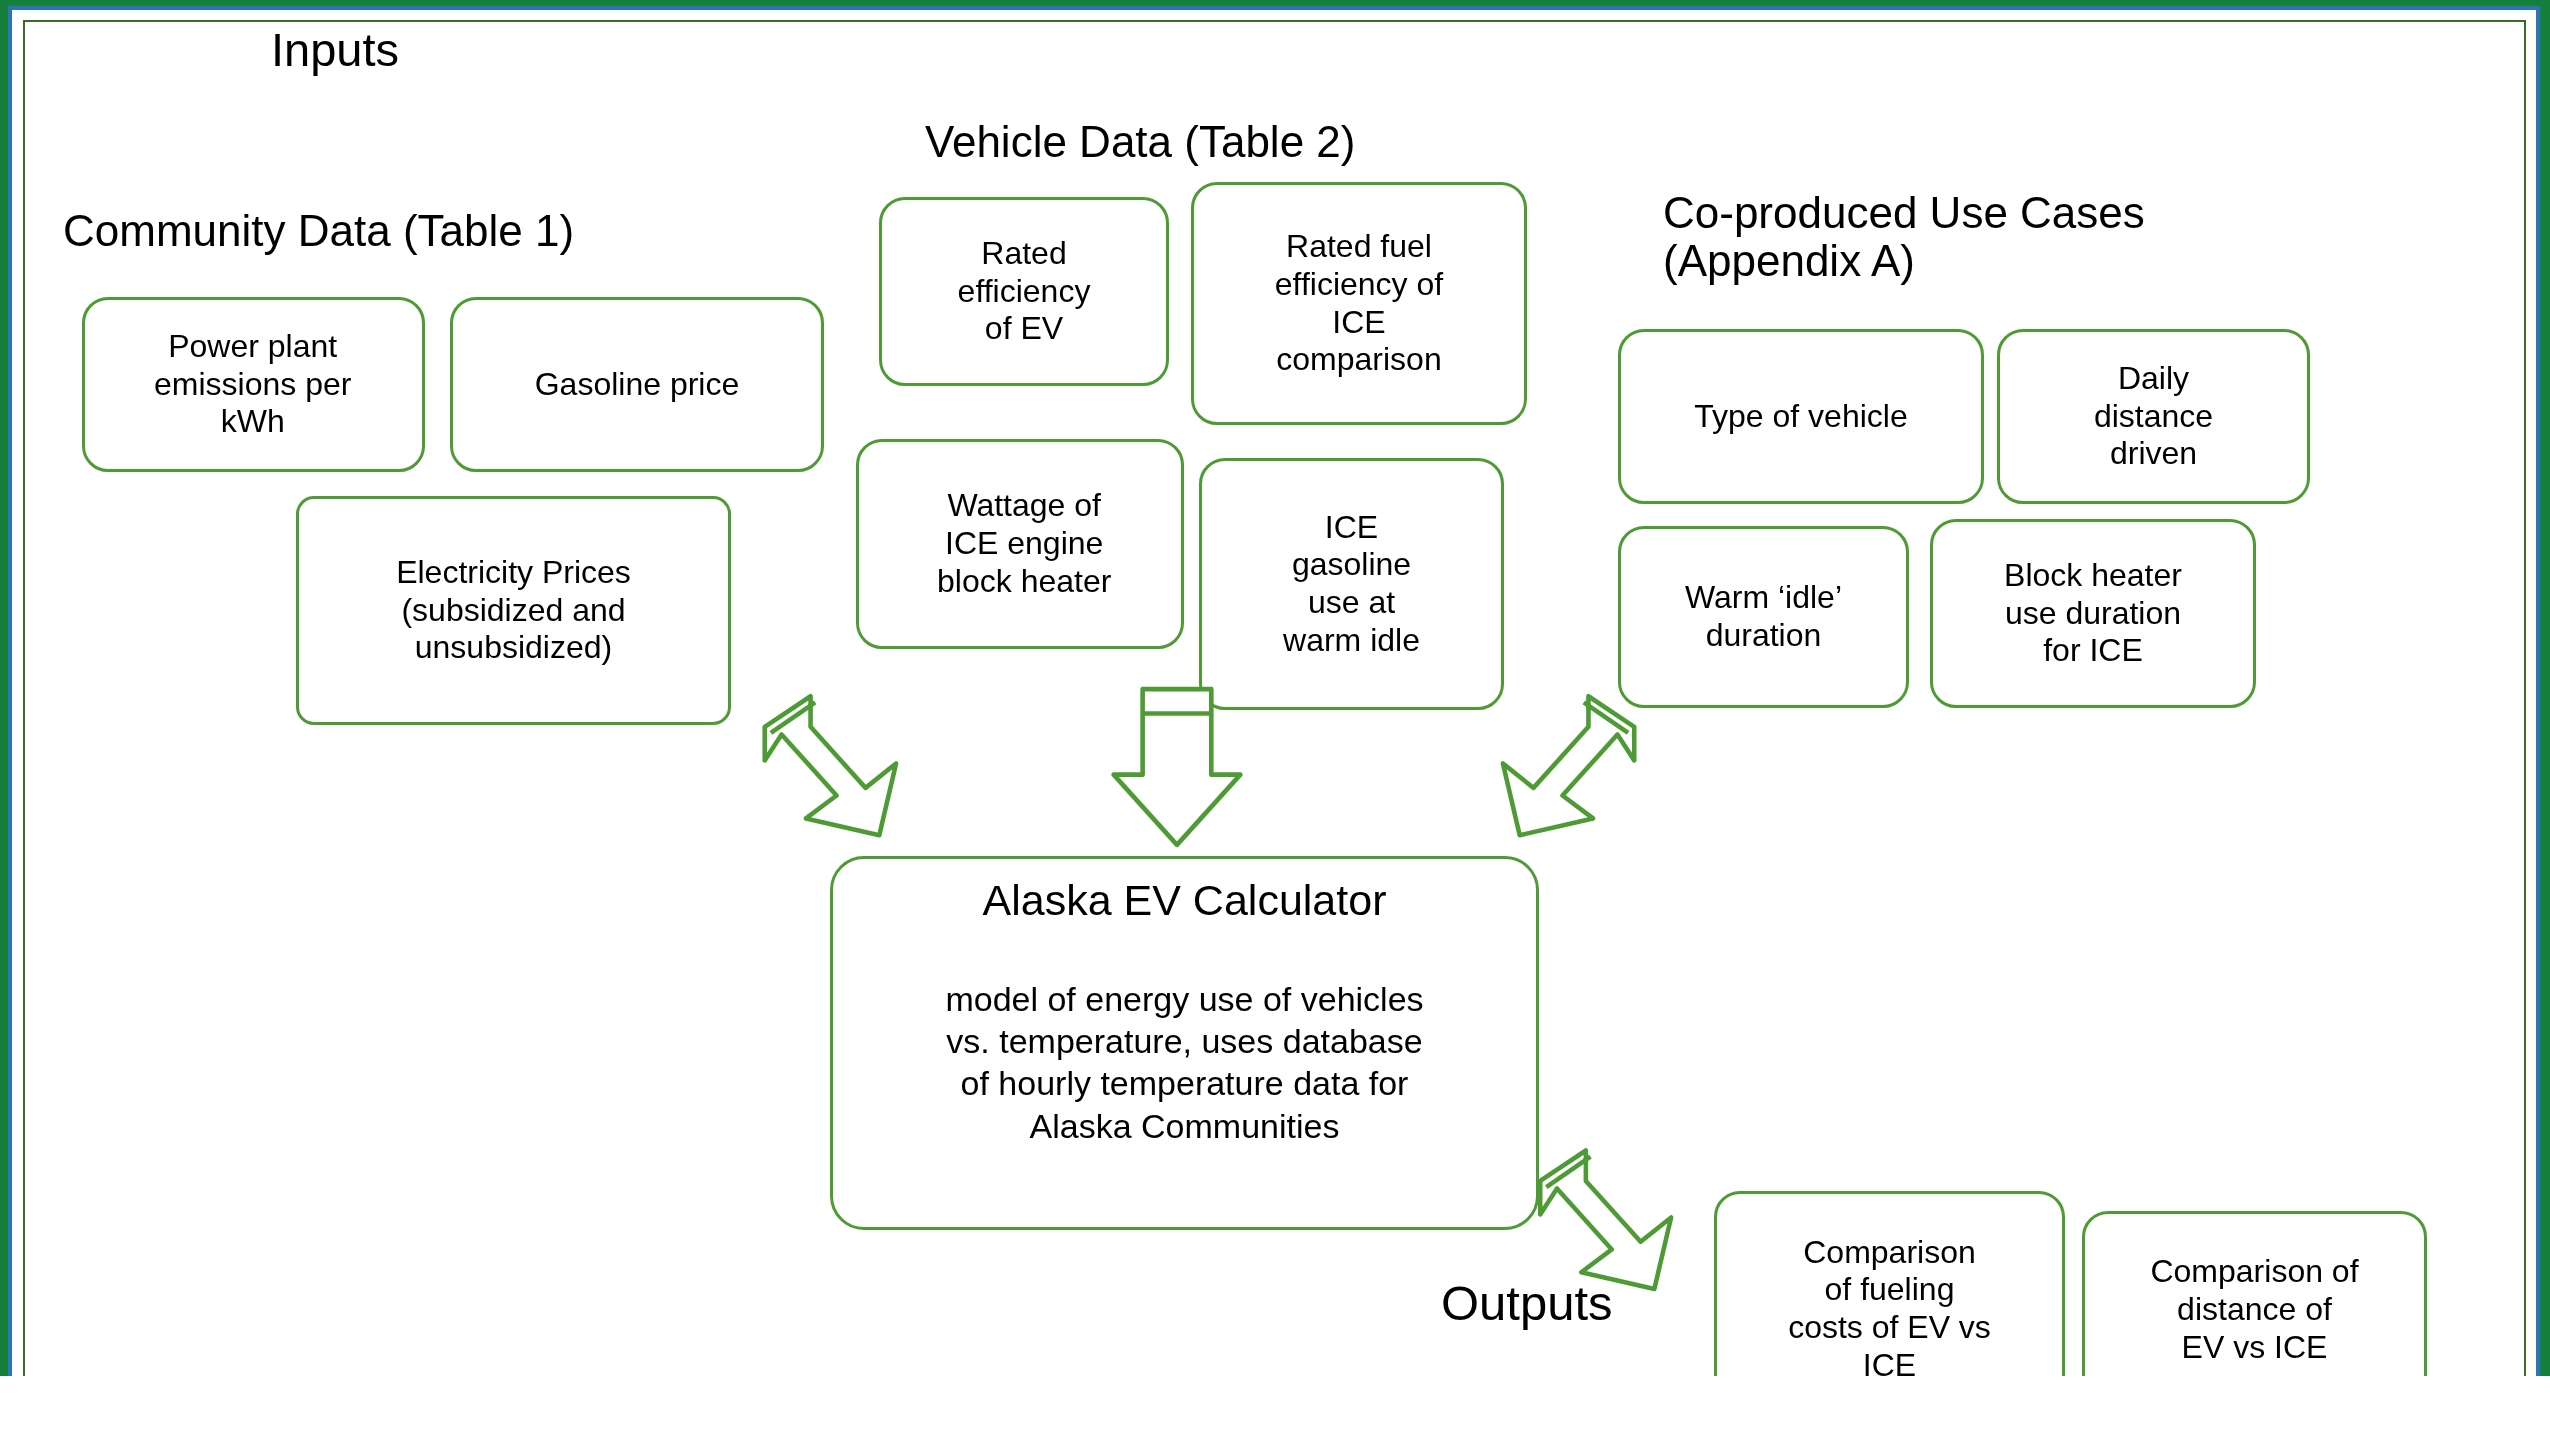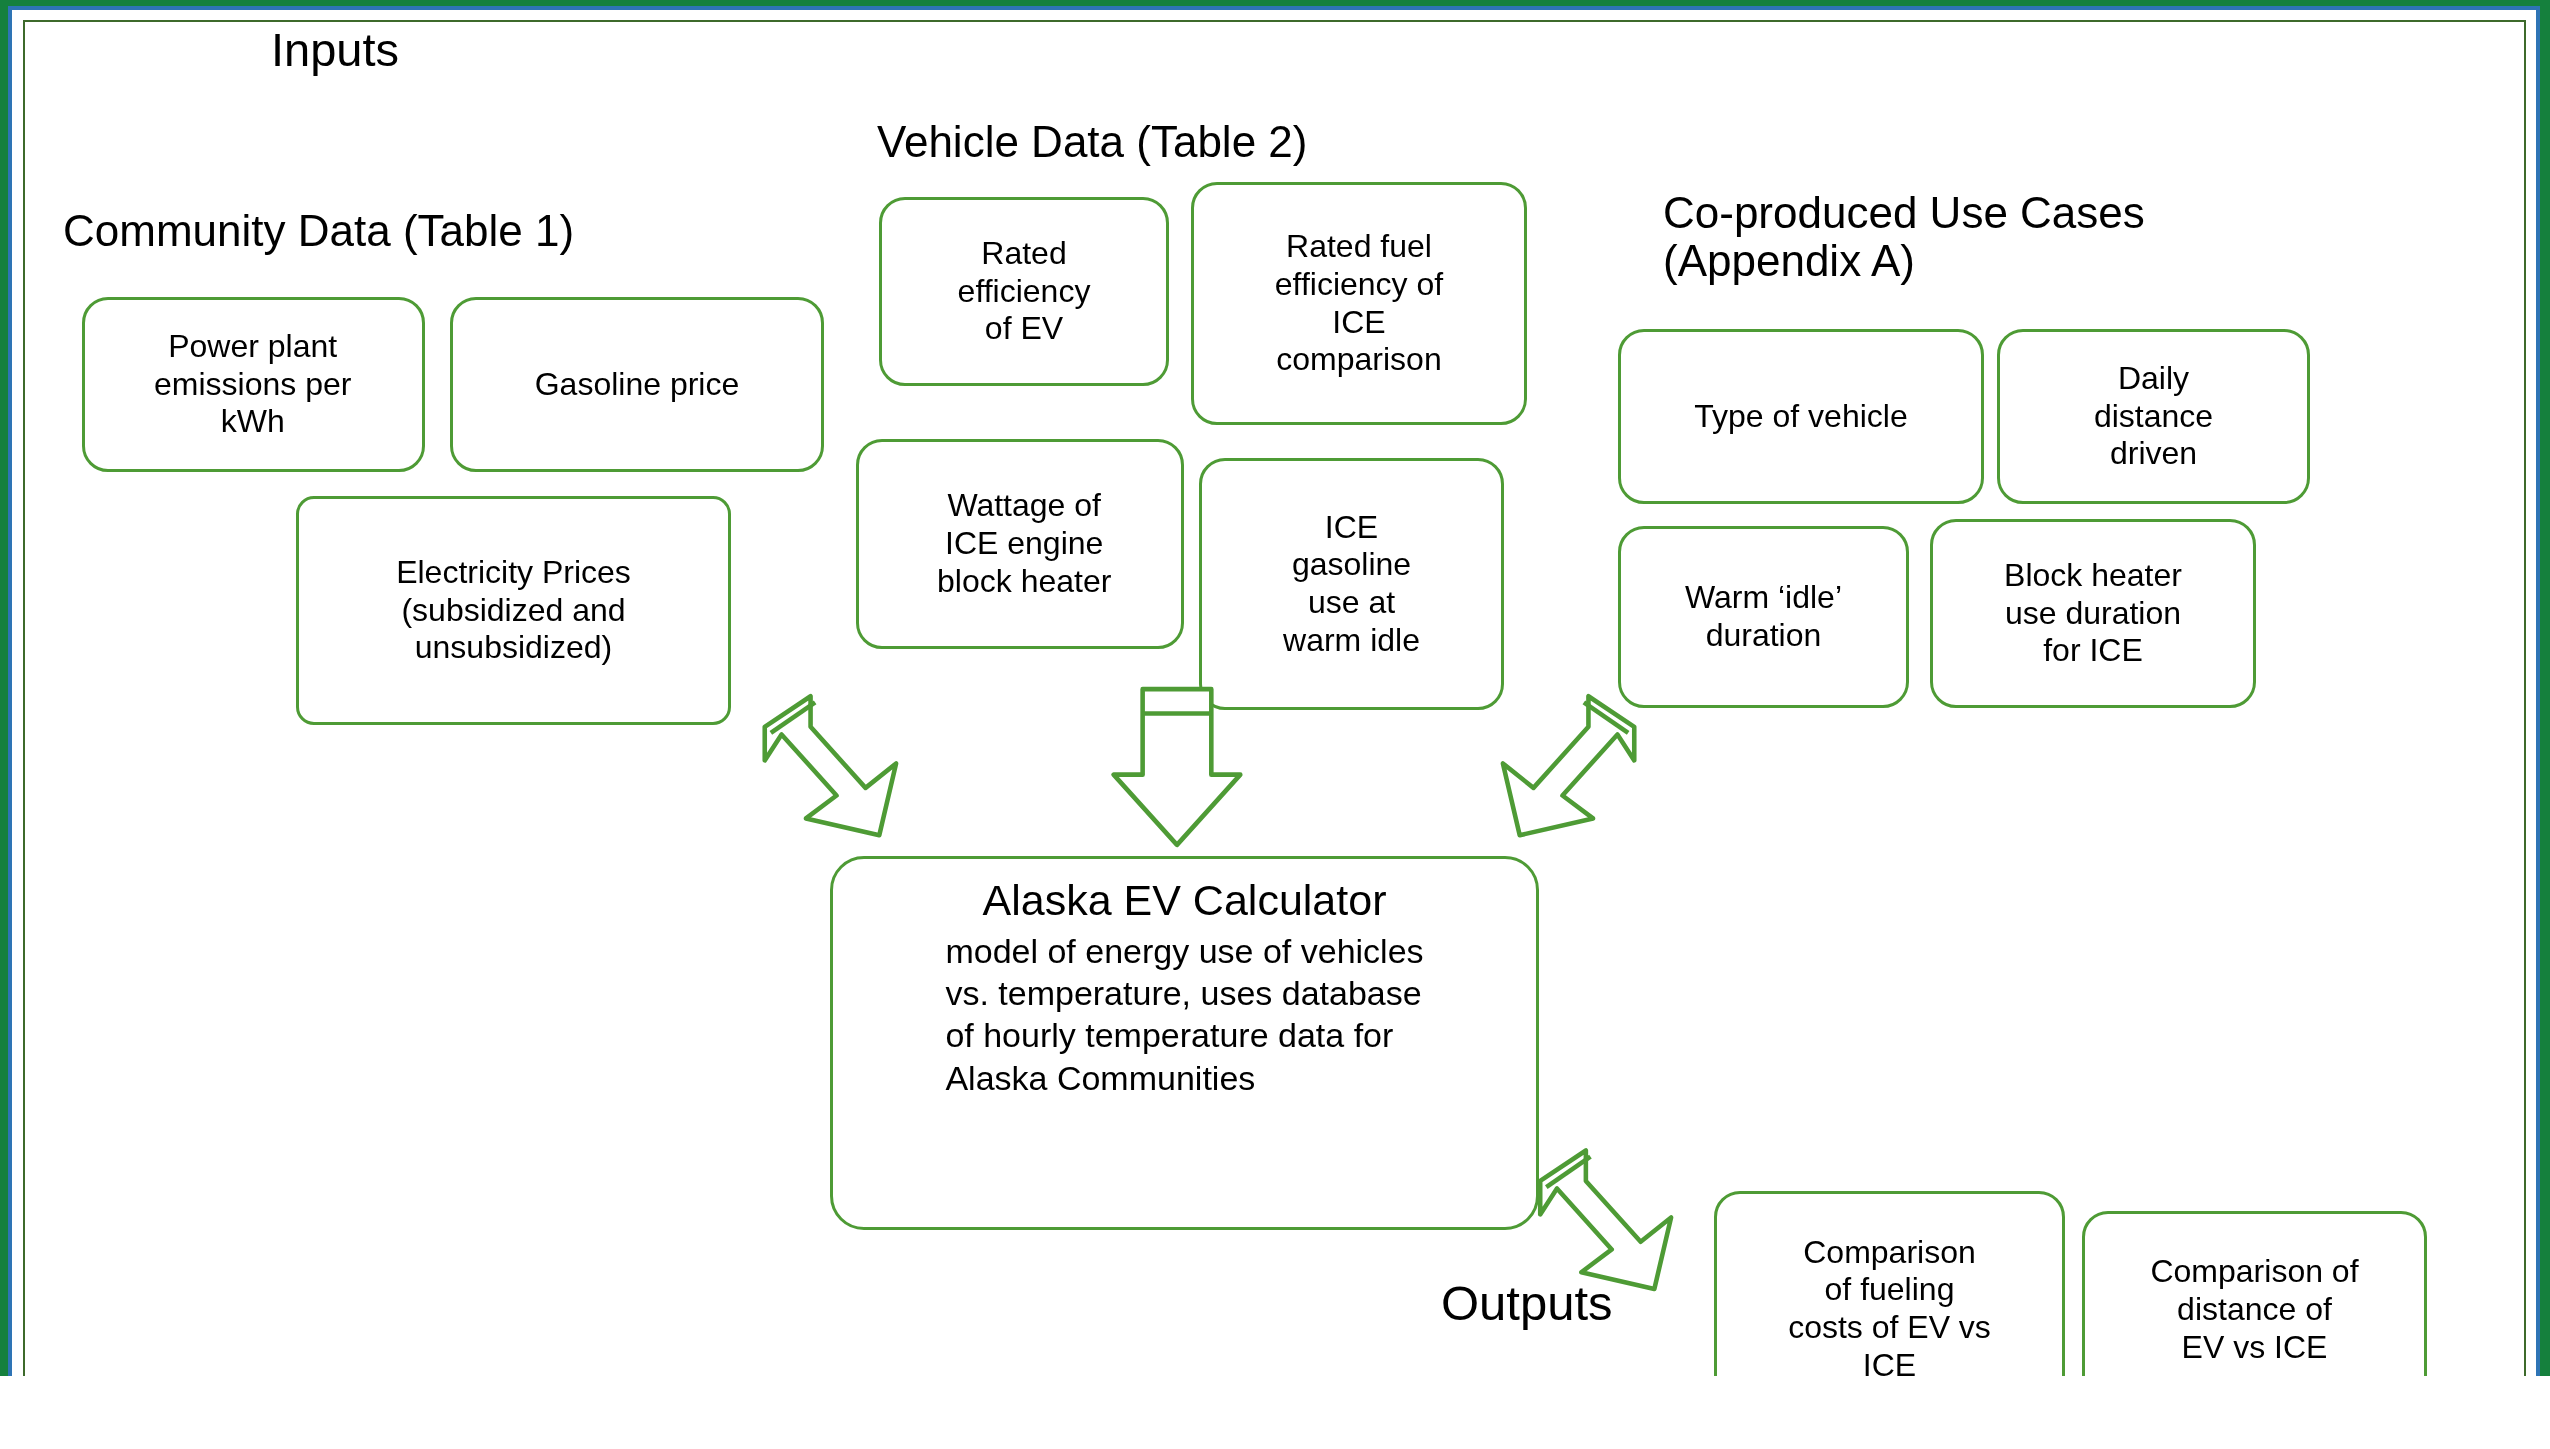--- a/index.html
+++ b/index.html
@@ -78,21 +78,23 @@
   .calc-box {
     position: absolute;
     border: 3.1px solid #4e9b35;
     border-radius: 34px;
     box-sizing: border-box;
     background: #ffffff;
     display: flex;
     flex-direction: column;
     align-items: center;
     justify-content: flex-start;
+    text-align: center;
     padding: 17px 21.4px;
+    gap: 48px;
   }
   .calc-title {
     font-size: 43px;
     line-height: 1.15;
     margin-bottom: 4.6px;
     color: #000000;
   }
   .calc-sub {
     font-size: 34px;
     line-height: 1.24;
@@ -115,21 +117,21 @@
 </head>
 <body>
 
 <div id="canvas">
 
   <div class="frame-outer"></div>
   <div class="frame-inner"></div>
 
   <div class="heading-big" style="left:271px; top:24.4px;">Inputs</div>
 
-  <div class="heading" style="left:877px; top:118px;">Vehicle Data (Table 2)</div>
+  <div class="heading" style="left:925px; top:118px;">Vehicle Data (Table 2)</div>
 
   <div class="heading" style="left:63px; top:207px;">Community Data (Table 1)</div>
 
   <div class="heading" style="left:1663px; top:189px;">Co-produced Use Cases
 (Appendix A)</div>
 
   <div class="box" style="left:82px; top:297px; width:343px; height:175px;padding-left:6px;">Power plant
 emissions per
 kWh</div>
 

